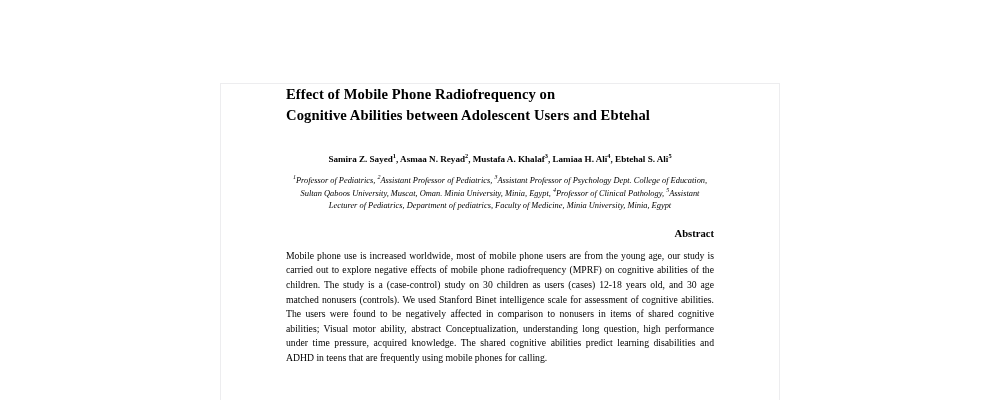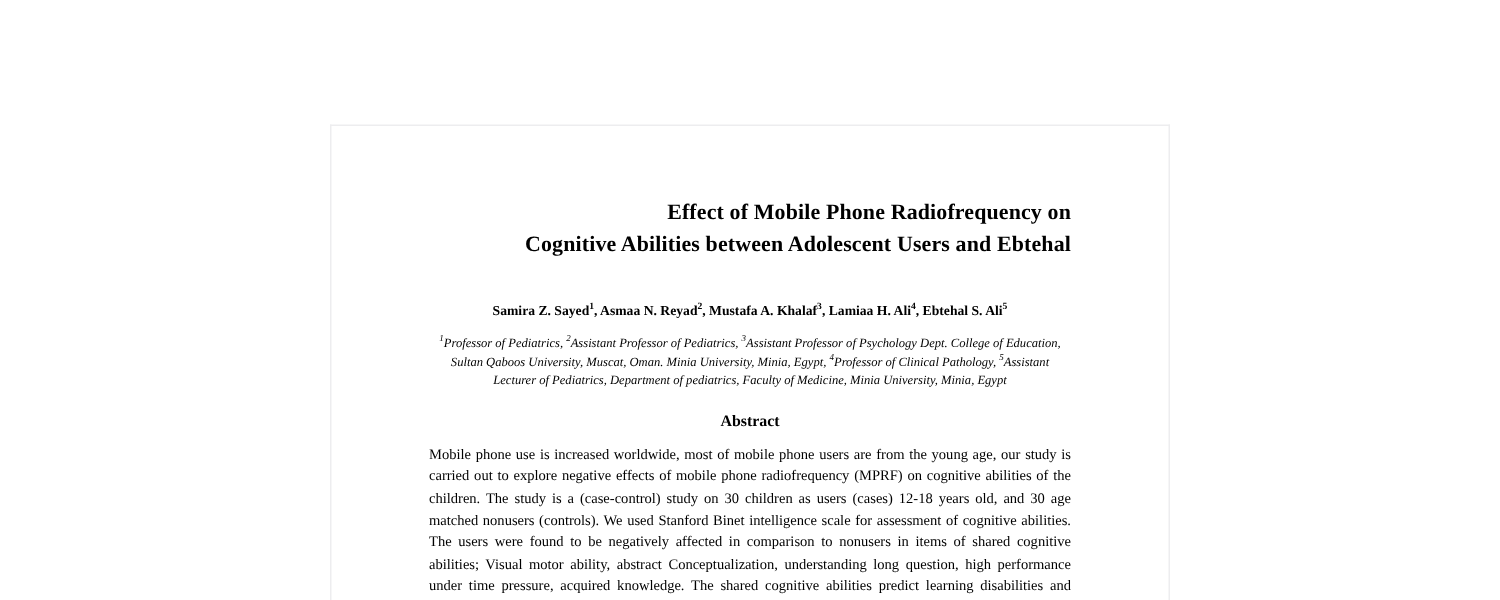--- a/index.html
+++ b/index.html
@@ -30,22 +30,21 @@
     border-top: 1px solid #ededef;
     border-left: 1px solid #ededef;
     border-right: 1px solid #ededef;
     box-sizing: border-box;
     overflow: hidden;
   }
   #page-inner {
     padding: 0 65px;
   }
   .title-block {
-    margin-top: 48px;
-    text-align: right;
+    text-align: left;
   }
   .title-line {
     font-size: 14.6px;
     font-weight: bold;
     line-height: 21px;
     letter-spacing: 0.1px;
     white-space: nowrap;
   }
   .authors {
     margin-top: 27px;
@@ -68,21 +67,21 @@
     line-height: 12.6px;
     padding: 0 4px;
   }
   .affiliations sup {
     font-size: 6px;
     vertical-align: super;
     line-height: 0;
   }
   .abstract-heading {
     margin-top: 14px;
-    text-align: center;
+    text-align: right;
     font-size: 10.6px;
     font-weight: bold;
     line-height: 14px;
   }
   .abstract-body {
     margin-top: 8px;
     text-align: justify;
     text-justify: inter-word;
     font-size: 9.7px;
     line-height: 14.6px;

